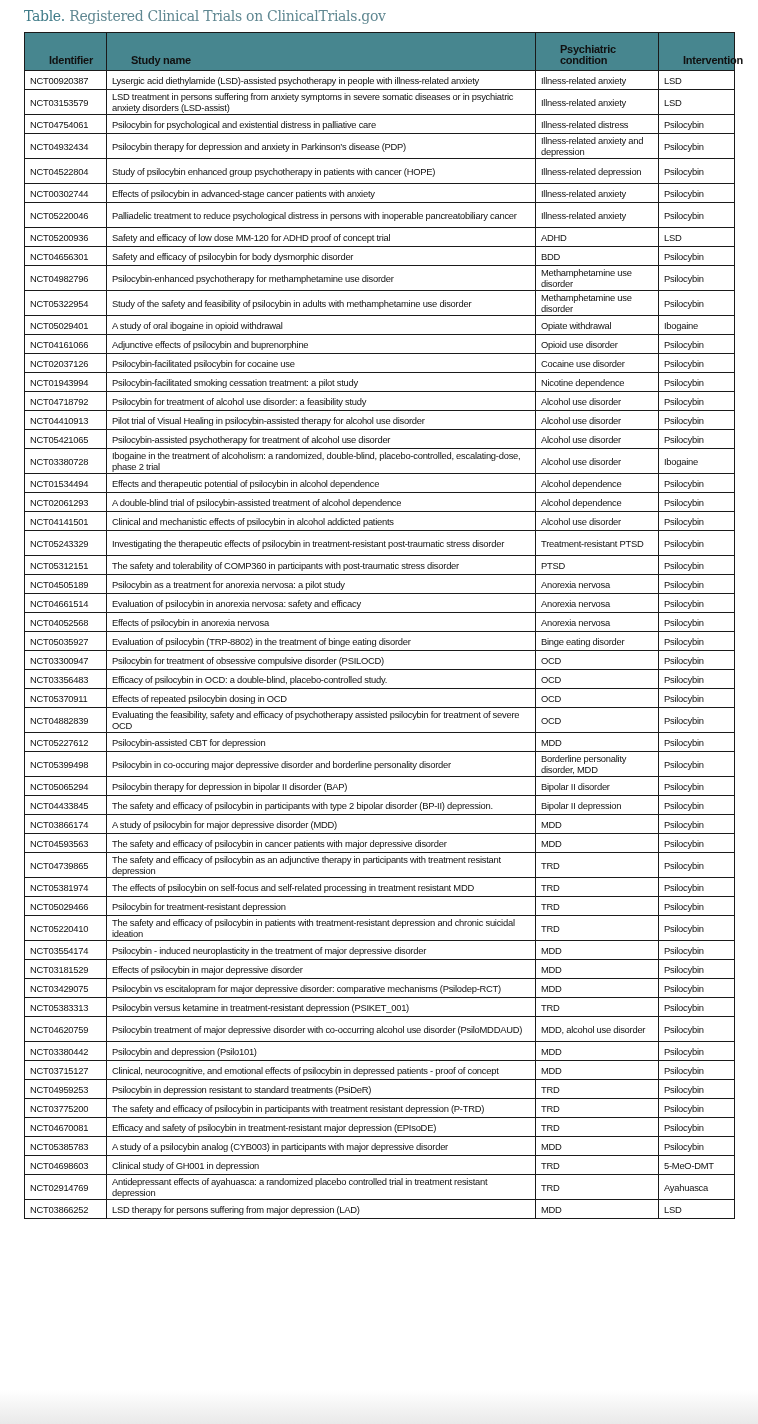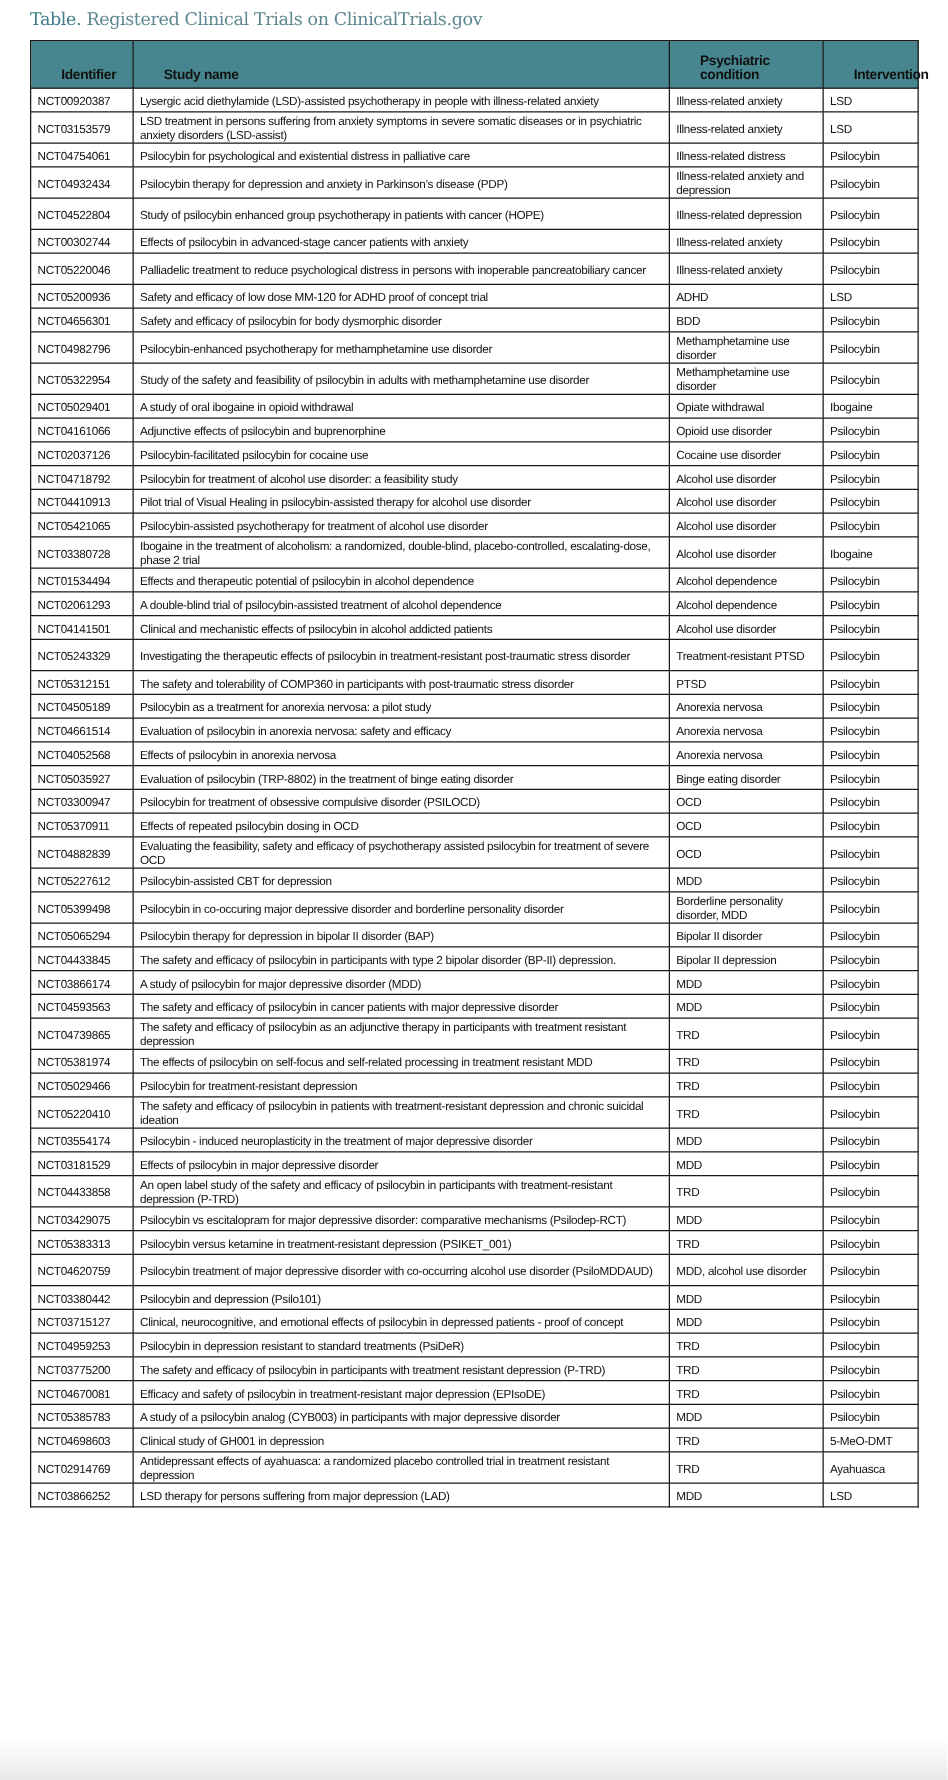--- a/index.html
+++ b/index.html
@@ -164,20 +164,26 @@
         <td>Opioid use disorder</td>
         <td>Psilocybin</td>
       </tr>
       <tr>
         <td>NCT02037126</td>
         <td>Psilocybin-facilitated psilocybin for cocaine use</td>
         <td>Cocaine use disorder</td>
         <td>Psilocybin</td>
       </tr>
       <tr>
+        <td>NCT01943994</td>
+        <td>Psilocybin-facilitated smoking cessation treatment: a pilot study</td>
+        <td>Nicotine dependence</td>
+        <td>Psilocybin</td>
+      </tr>
+      <tr>
         <td>NCT04718792</td>
         <td>Psilocybin for treatment of alcohol use disorder: a feasibility study</td>
         <td>Alcohol use disorder</td>
         <td>Psilocybin</td>
       </tr>
       <tr>
         <td>NCT04410913</td>
         <td>Pilot trial of Visual Healing in psilocybin-assisted therapy for alcohol use disorder</td>
         <td>Alcohol use disorder</td>
         <td>Psilocybin</td>
@@ -248,20 +254,26 @@
         <td>Binge eating disorder</td>
         <td>Psilocybin</td>
       </tr>
       <tr>
         <td>NCT03300947</td>
         <td>Psilocybin for treatment of obsessive compulsive disorder (PSILOCD)</td>
         <td>OCD</td>
         <td>Psilocybin</td>
       </tr>
       <tr>
+        <td>NCT03356483</td>
+        <td>Efficacy of psilocybin in OCD: a double-blind, placebo-controlled study.</td>
+        <td>OCD</td>
+        <td>Psilocybin</td>
+      </tr>
+      <tr>
         <td>NCT05370911</td>
         <td>Effects of repeated psilocybin dosing in OCD</td>
         <td>OCD</td>
         <td>Psilocybin</td>
       </tr>
       <tr class="tall">
         <td>NCT04882839</td>
         <td>Evaluating the feasibility, safety and efficacy of psychotherapy assisted psilocybin for treatment of severe OCD</td>
         <td>OCD</td>
         <td>Psilocybin</td>
@@ -329,26 +341,20 @@
       <tr>
         <td>NCT03554174</td>
         <td>Psilocybin - induced neuroplasticity in the treatment of major depressive disorder</td>
         <td>MDD</td>
         <td>Psilocybin</td>
       </tr>
       <tr>
         <td>NCT03181529</td>
         <td>Effects of psilocybin in major depressive disorder</td>
         <td>MDD</td>
-        <td>Psilocybin</td>
-      </tr>
-      <tr class="tall">
-        <td>NCT04433858</td>
-        <td>An open label study of the safety and efficacy of psilocybin in participants with treatment-resistant depression (P-TRD)</td>
-        <td>TRD</td>
         <td>Psilocybin</td>
       </tr>
       <tr>
         <td>NCT03429075</td>
         <td>Psilocybin vs escitalopram for major depressive disorder: comparative mechanisms (Psilodep-RCT)</td>
         <td>MDD</td>
         <td>Psilocybin</td>
       </tr>
       <tr>
         <td>NCT05383313</td>

